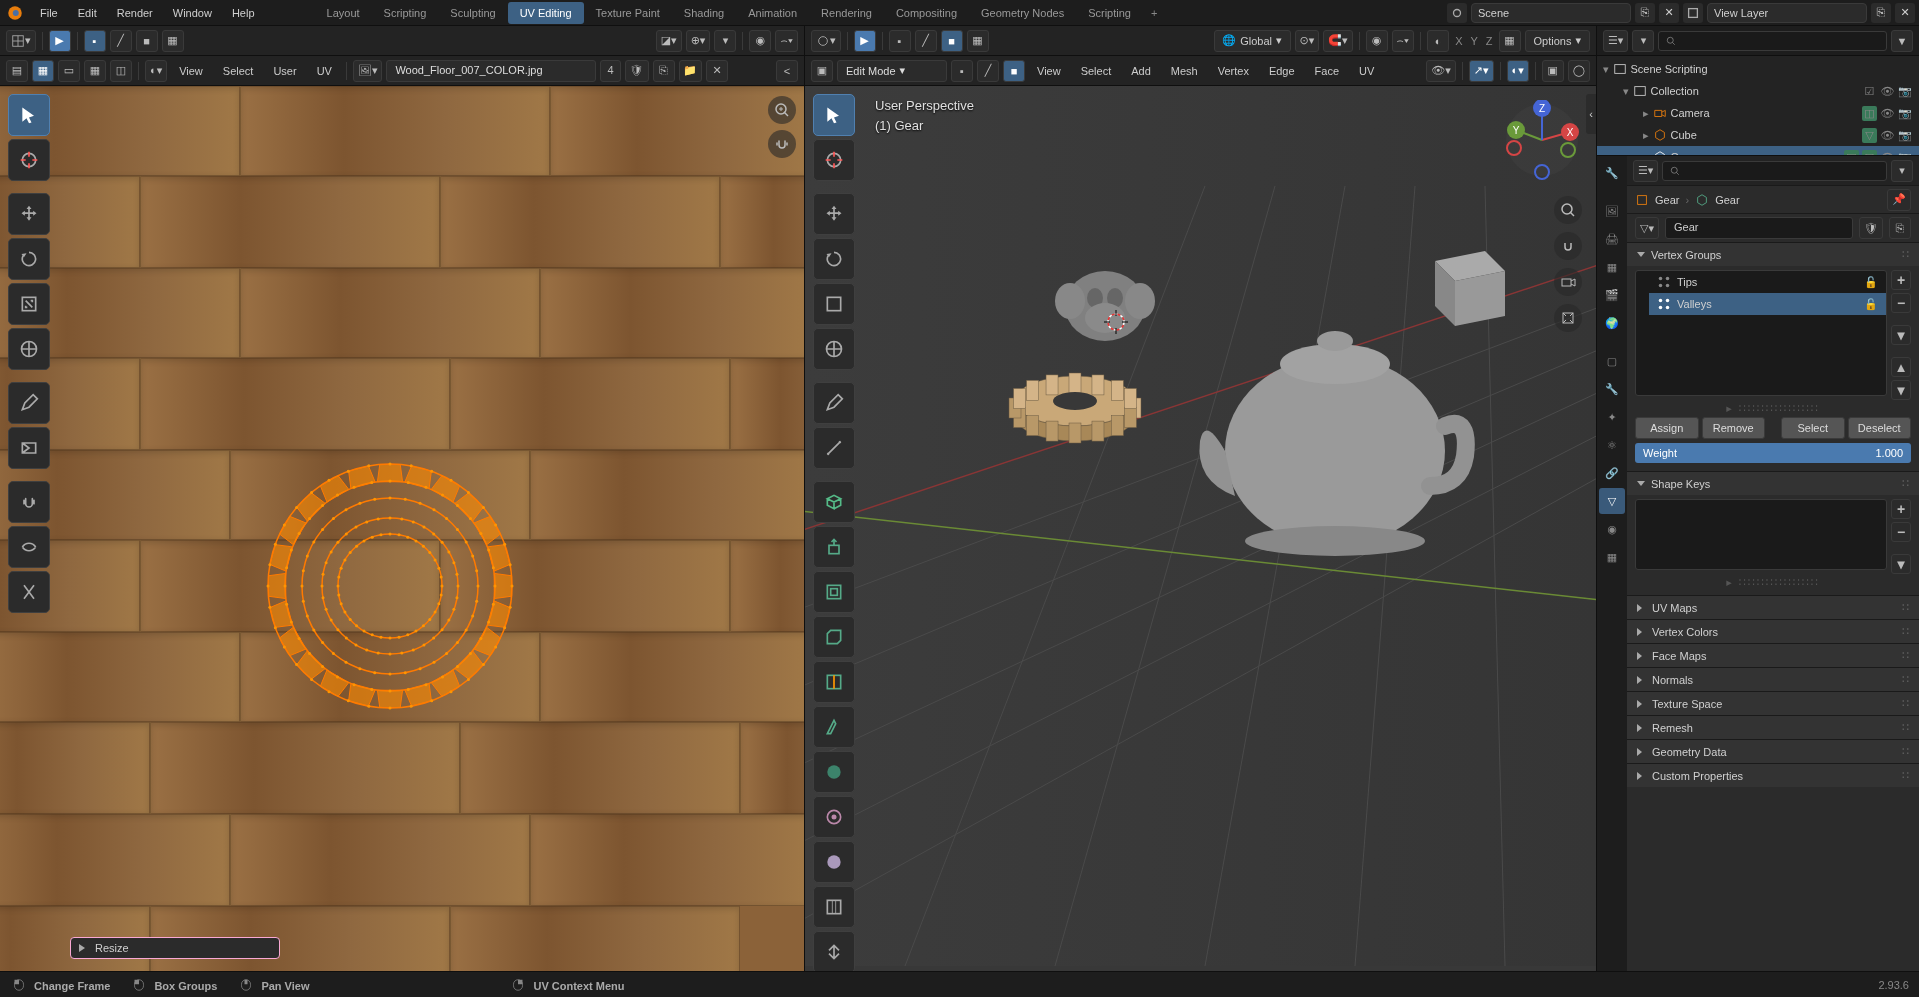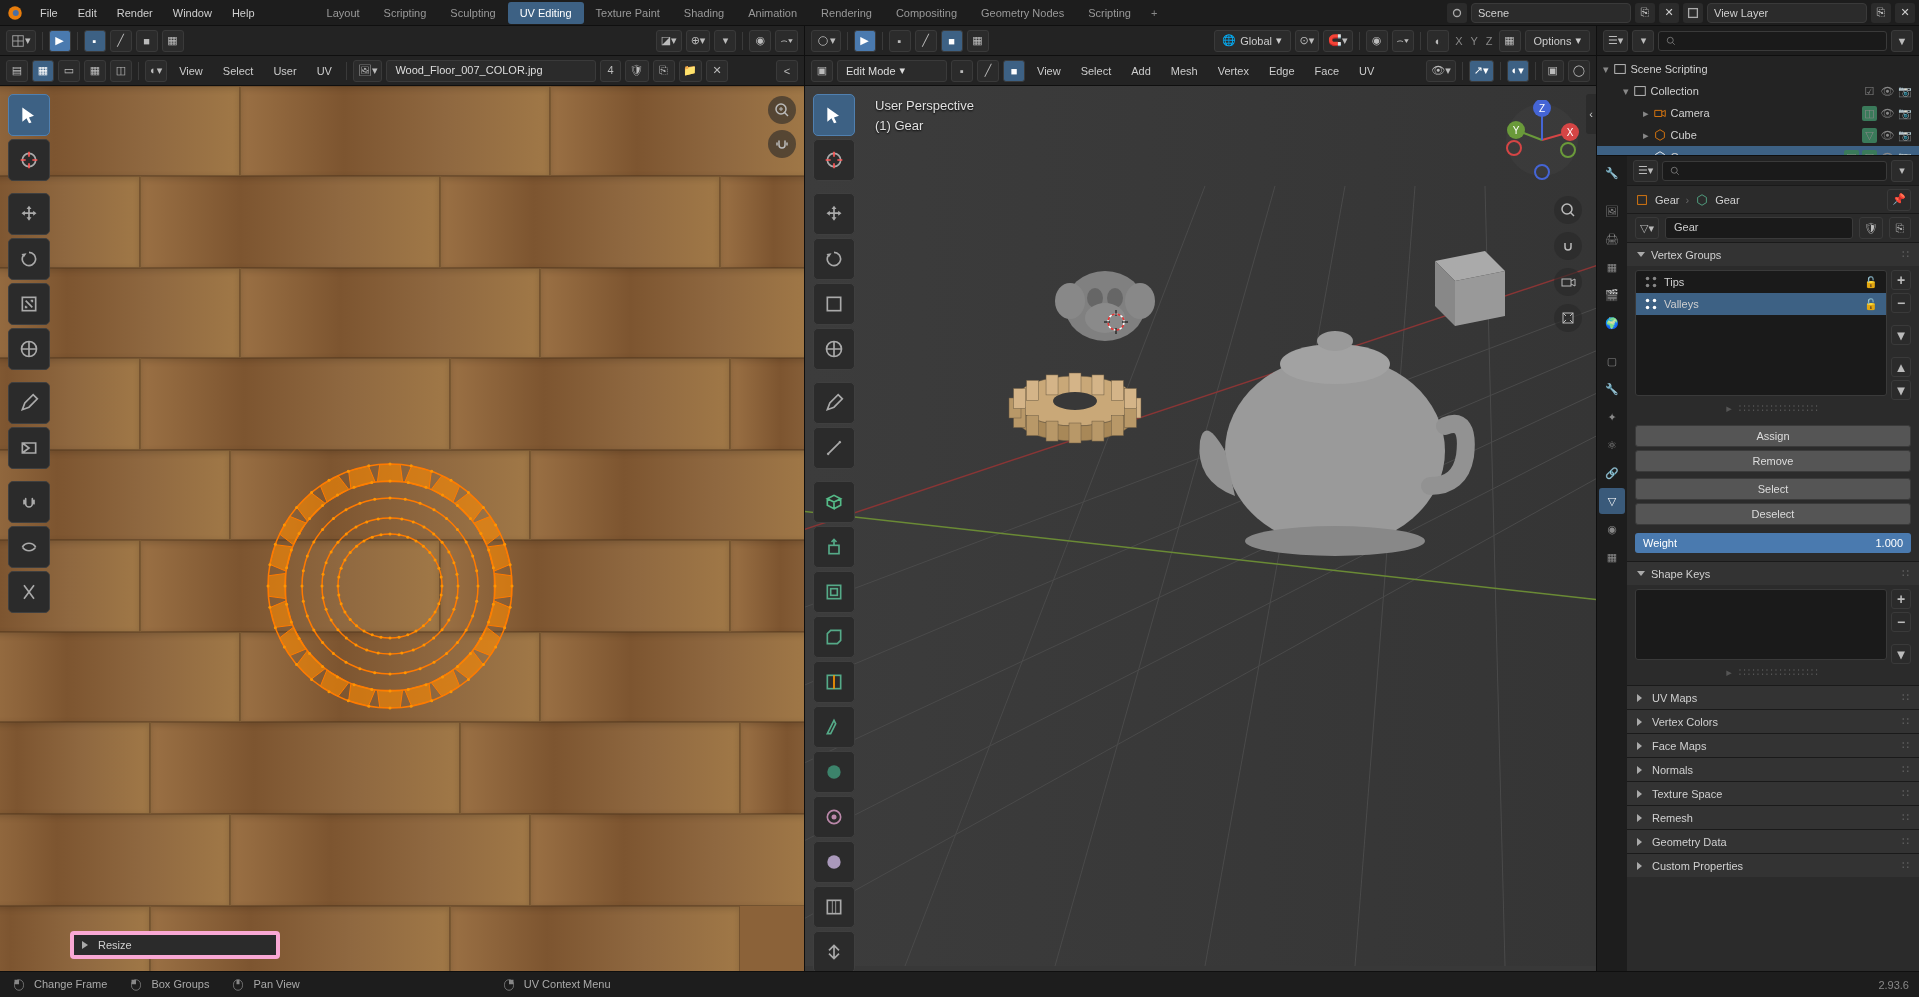--- a/index.html
+++ b/index.html
@@ -38,21 +38,21 @@
 .tool-btn { width: 42px; height: 42px; background: #2b2b2b; border: 1px solid #3f3f3f; border-radius: 5px; display: flex; align-items: center; justify-content: center; cursor: pointer; color: #aaa; }
 .tool-btn.active { background: #3d6184; border-color: #5080b0; color: #fff; }
 .uv-nav-right { position: absolute; right: 8px; top: 10px; display: flex; flex-direction: column; gap: 6px; z-index: 10; }
 .nav-btn { width: 28px; height: 28px; background: rgba(40,40,40,0.6); border-radius: 14px; display: flex; align-items: center; justify-content: center; cursor: pointer; }
 
 .wood-texture { position: absolute; inset: 0; background: #8b6239; }
 .plank { position: absolute; background: linear-gradient(90deg, #9a7044, #7d5530, #8f6840, #a07847); border: 1px solid rgba(60,40,20,0.4); box-shadow: inset 0 2px 6px rgba(0,0,0,0.15); }
 
 .uv-overlay { position: absolute; width: 260px; height: 260px; left: 260px; top: 370px; }
 
-.resize-pill { position: absolute; bottom: 12px; left: 70px; background: #2b2b2b; border: 4px solid #f9a8d4; border-radius: 4px; padding: 4px 12px 4px 24px; width: 210px; display: flex; align-items: center; }
+.resize-pill { position: absolute; bottom: 12px; left: 70px; background: #2b2b2b; border: 1px solid #f9a8d4; border-radius: 4px; padding: 4px 12px 4px 24px; width: 210px; display: flex; align-items: center; }
 .resize-pill .tri { position: absolute; left: 8px; width: 0; height: 0; border-left: 6px solid #aaa; border-top: 4px solid transparent; border-bottom: 4px solid transparent; }
 
 
 .vp-panel { width: 792px; display: flex; flex-direction: column; background: #393939; border-right: 1px solid #0f0f0f; }
 .vp-header { height: 30px; background: #232323; display: flex; align-items: center; padding: 0 6px; gap: 4px; border-bottom: 1px solid #0f0f0f; }
 .vp-header2 { height: 30px; background: #232323; display: flex; align-items: center; padding: 0 6px; gap: 4px; border-bottom: 1px solid #0f0f0f; }
 .mode-select { background: #2b2b2b; border: 1px solid #3a3a3a; border-radius: 3px; padding: 3px 8px; height: 22px; color: #ddd; display: flex; align-items: center; gap: 4px; width: 110px; }
 .dropdown { background: #2b2b2b; border: 1px solid #3a3a3a; border-radius: 3px; padding: 3px 8px; height: 22px; color: #ccc; display: flex; align-items: center; gap: 4px; }
 
 .vp-viewport { flex: 1; background: #383838; position: relative; overflow: hidden; }
@@ -88,33 +88,33 @@
 .props-tab.active { background: #3a5a7a; color: #fff; }
 .props-content { flex: 1; display: flex; flex-direction: column; background: #2b2b2b; overflow: hidden; }
 .props-header { height: 30px; background: #232323; display: flex; align-items: center; padding: 0 6px; gap: 4px; border-bottom: 1px solid #1a1a1a; }
 .props-breadcrumb { height: 28px; display: flex; align-items: center; padding: 0 8px; gap: 6px; border-bottom: 1px solid #1a1a1a; }
 .props-name-row { height: 28px; display: flex; align-items: center; padding: 0 8px; gap: 6px; }
 .name-input { flex: 1; background: #1a1a1a; border: 1px solid #3a3a3a; border-radius: 3px; padding: 3px 8px; height: 22px; color: #ccc; }
 .panel-header { background: #333; padding: 5px 10px; display: flex; align-items: center; gap: 6px; cursor: pointer; border-top: 1px solid #1a1a1a; }
 .panel-header .arrow { width: 0; height: 0; border-top: 5px solid #aaa; border-left: 4px solid transparent; border-right: 4px solid transparent; }
 .panel-header.collapsed .arrow { border-top: none; border-left: 5px solid #aaa; border-top: 4px solid transparent; border-bottom: 4px solid transparent; }
 .panel-body { padding: 4px 8px; }
-.list-box { background: #1a1a1a; border: 1px solid #3a3a3a; border-radius: 3px; min-height: 80px; margin-bottom: 4px; }
+.list-box { background: #1a1a1a; border: 1px solid #3a3a3a; border-radius: 3px; min-height: 80px; margin-bottom: 4px; padding-left: 13px; }
 .list-row { display: flex; align-items: center; padding: 4px 8px; gap: 6px; cursor: pointer; }
 .list-row.selected { background: #3d6184; }
 .list-controls { display: flex; flex-direction: column; gap: 3px; margin-left: 4px; }
 .list-ctrl-btn { width: 20px; height: 20px; background: #2b2b2b; border: 1px solid #3a3a3a; border-radius: 3px; display: flex; align-items: center; justify-content: center; cursor: pointer; font-size: 14px; font-weight: bold; color: #bbb; }
-.btn-row { display: flex; gap: 3px; margin: 8px 0; flex-direction: column; }
+.btn-row { display: flex; gap: 3px; margin: 0 0; }
 .action-btn { flex: 1; background: #555; border: 1px solid #3a3a3a; border-radius: 3px; padding: 4px; text-align: center; cursor: pointer; color: #ddd; }
 .weight-slider { display: flex; background: #4a7aaf; border-radius: 3px; padding: 4px 8px; align-items: center; justify-content: space-between; color: #fff; margin: 4px 0; }
 .drag-grip { color: #555; text-align: center; padding: 2px; letter-spacing: 2px; }
 
 
 .status-bar { height: 26px; background: #1d1d1d; display: flex; align-items: center; padding: 0 10px; gap: 20px; border-top: 1px solid #0f0f0f; }
-.status-item { display: flex; align-items: flex-start; gap: 6px; color: #aaa; }
+.status-item { display: flex; align-items: flex-end; gap: 6px; color: #aaa; font-weight: bold; }
 .status-version { margin-left: auto; color: #888; }
 
 .sep { width: 1px; height: 18px; background: #3a3a3a; margin: 0 2px; }
 .flex-spacer { flex: 1; }
 
 svg { display: block; }
 </style>
 </head>
 <body>
 

